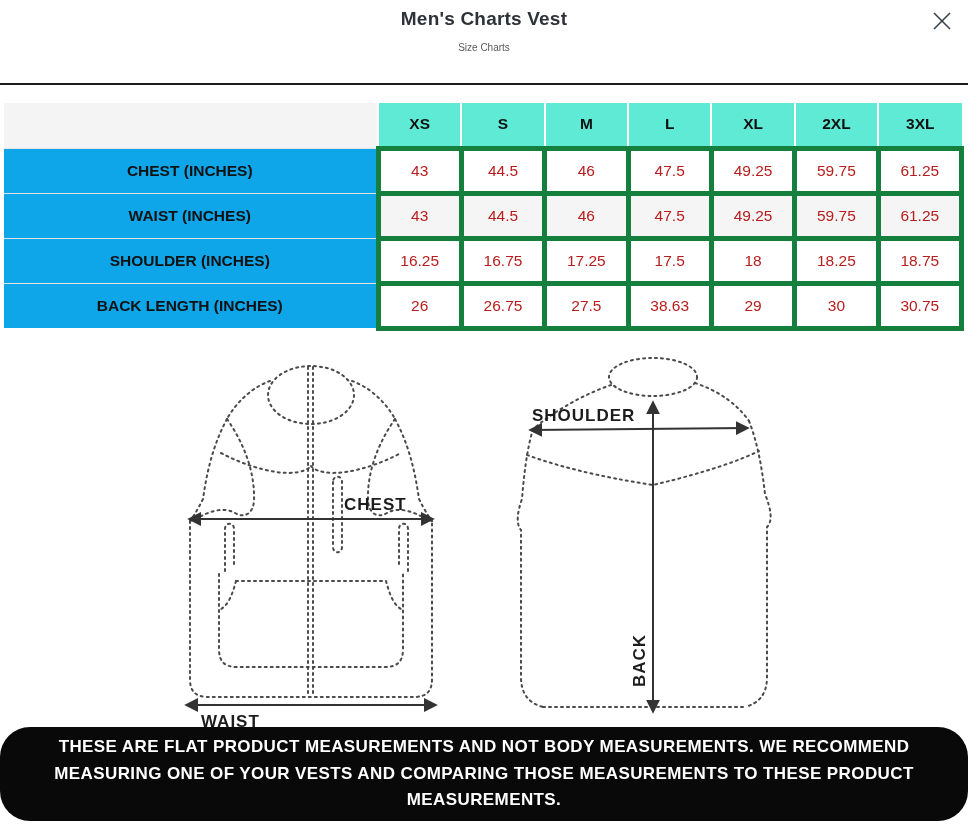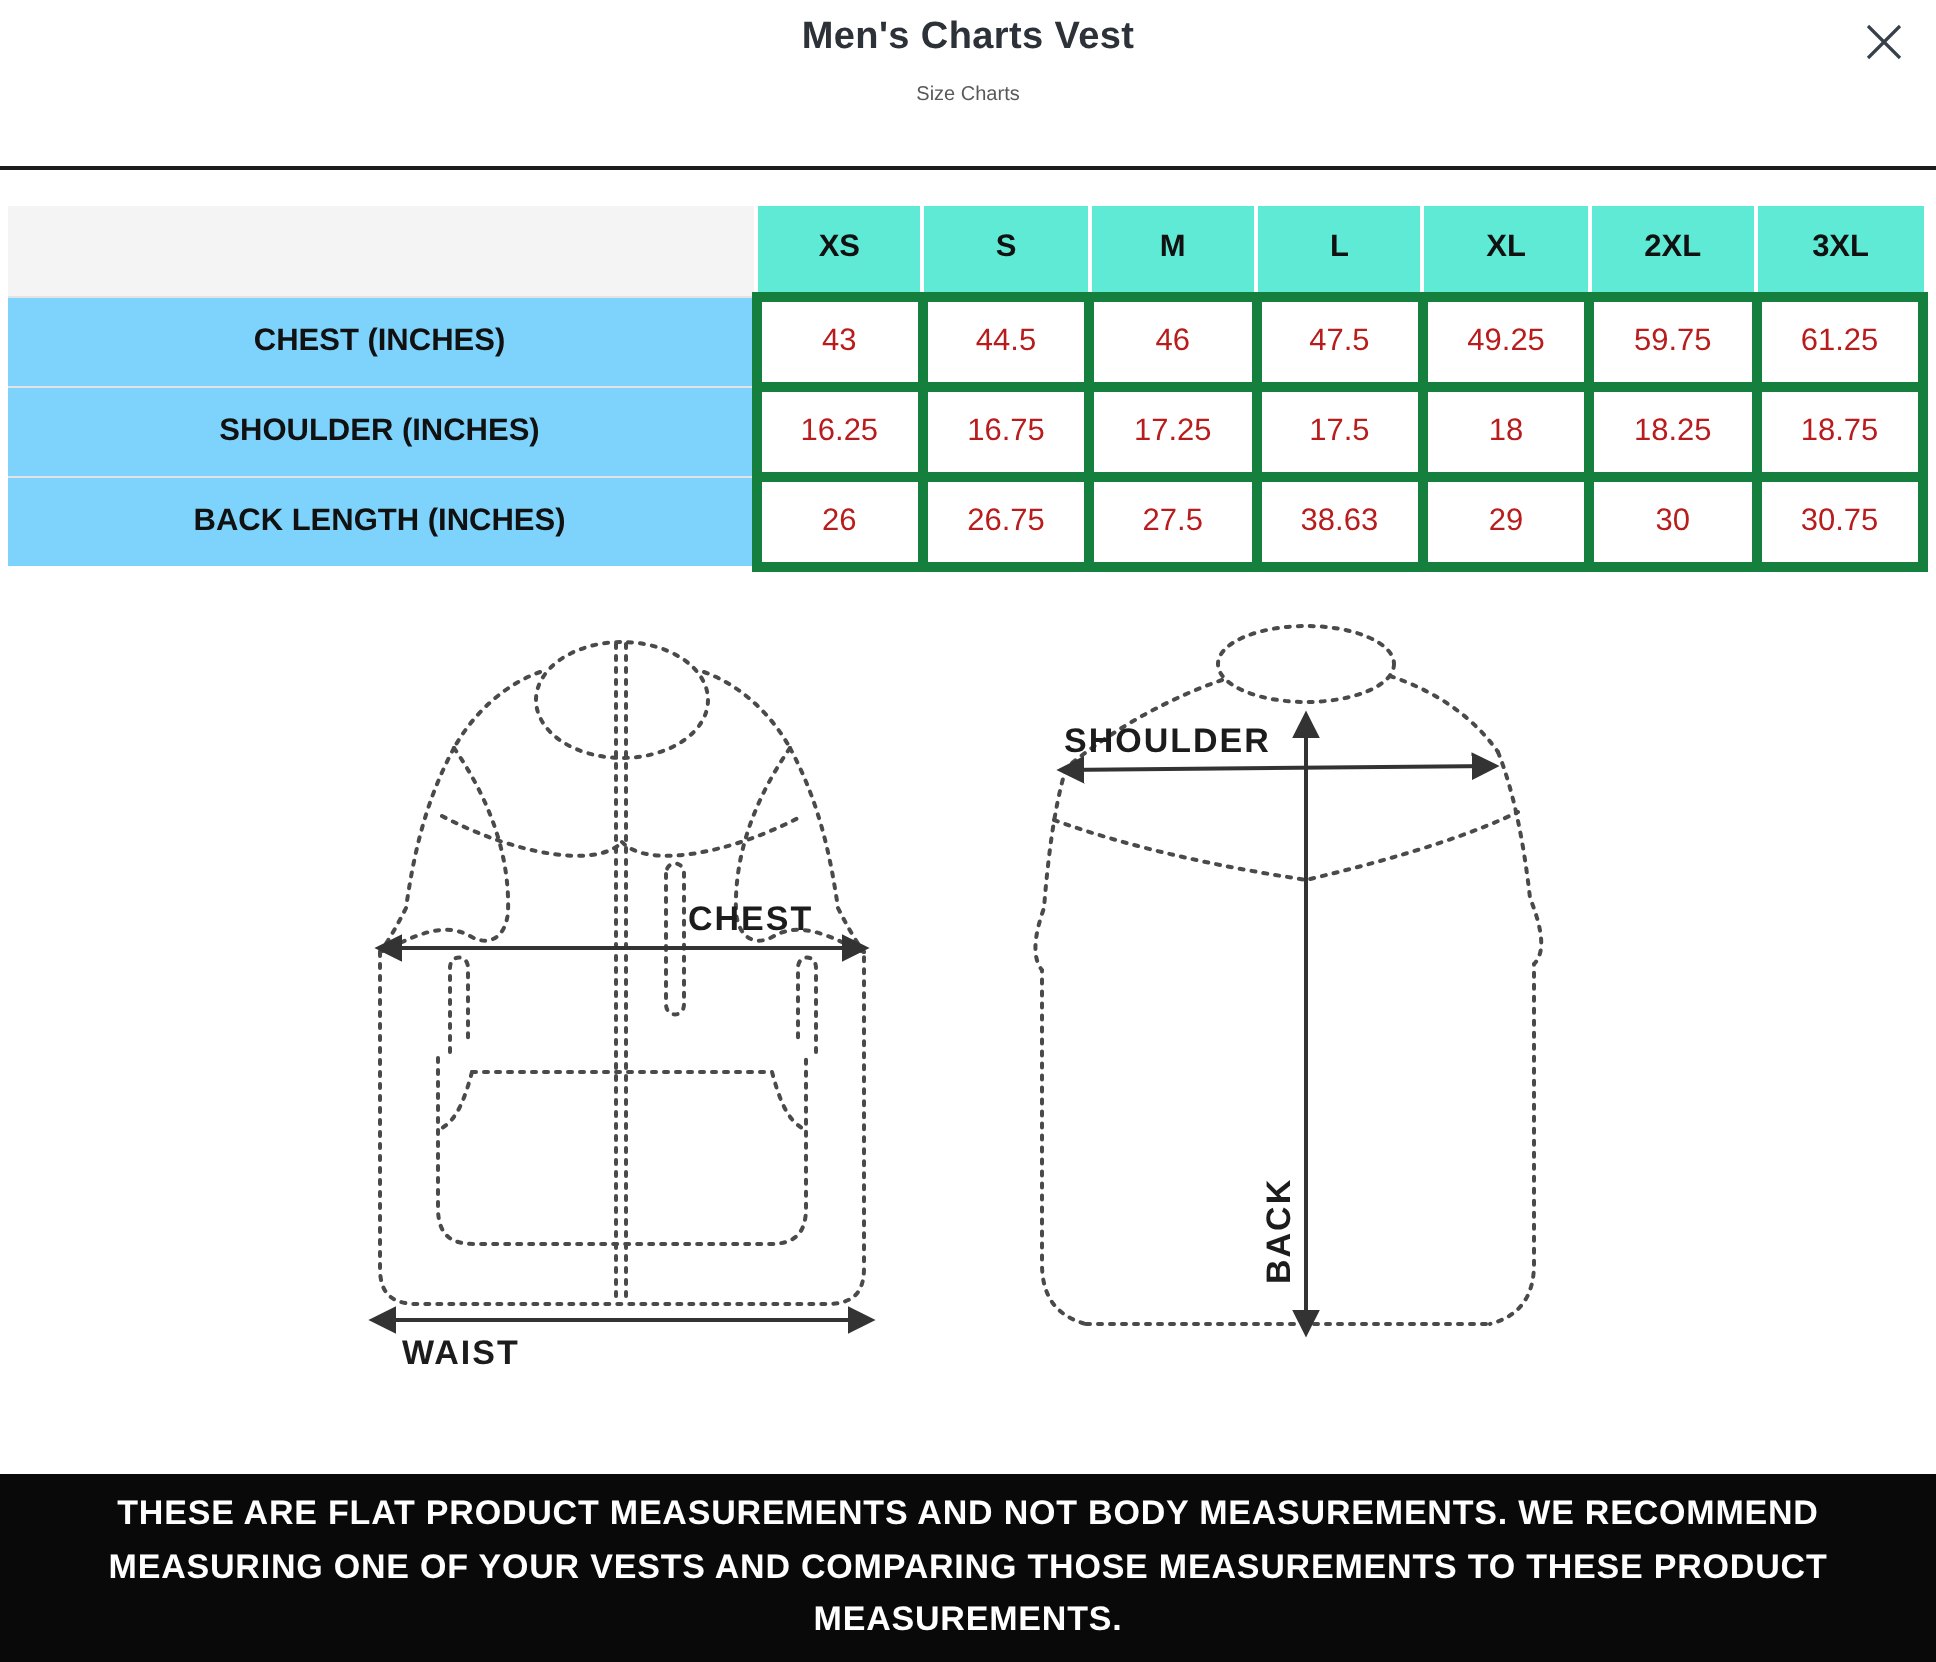--- a/index.html
+++ b/index.html
@@ -61,21 +61,21 @@
   .col-label { width: 374px; }
   th.size-col {
     background: #5eead4;
     color: #111111;
     font-weight: bold;
     font-size: 16px;
     border-left: 2px solid #ffffff;
   }
   th.corner-cell { background: #f4f4f4; }
   td.row-label {
-    background: #7dd3fc;
+    background: #0ea5e9;
     font-weight: bold;
     color: #111111;
     border-top: 1px solid #e3e3e3;
   }
   td.value-cell {
     background: #ffffff;
     color: #b91c1c;
     border: 5px solid #15803d;
   }
   tr.striped td.value-cell { background: #f5f5f5; }
@@ -94,26 +94,27 @@
     font-family: "Liberation Sans", sans-serif;
     font-size: 17px;
     font-weight: bold;
     fill: #1c1c1c;
     letter-spacing: 1px;
   }
 
   
   .footer-note {
     position: absolute;
-    left: 0; right: 0; bottom: 0;
+    left: 0; right: 0; bottom: 10px;
     height: 94px;
     background: #090909;
     display: flex;
     align-items: center;
     justify-content: center;
+    border-radius: 30px;
   }
   .footer-note-text {
     max-width: 905px;
     text-align: center;
     color: #ffffff;
     font-size: 17px;
     font-weight: bold;
     line-height: 1.55;
     letter-spacing: 0.4px;
   }
@@ -160,20 +161,30 @@
       <tr>
         <td class="row-label">CHEST (INCHES)</td>
         <td class="value-cell">43</td>
         <td class="value-cell">44.5</td>
         <td class="value-cell">46</td>
         <td class="value-cell">47.5</td>
         <td class="value-cell">49.25</td>
         <td class="value-cell">59.75</td>
         <td class="value-cell">61.25</td>
       </tr>
+      <tr class="striped">
+        <td class="row-label">WAIST (INCHES)</td>
+        <td class="value-cell">43</td>
+        <td class="value-cell">44.5</td>
+        <td class="value-cell">46</td>
+        <td class="value-cell">47.5</td>
+        <td class="value-cell">49.25</td>
+        <td class="value-cell">59.75</td>
+        <td class="value-cell">61.25</td>
+      </tr>
       <tr>
         <td class="row-label">SHOULDER (INCHES)</td>
         <td class="value-cell">16.25</td>
         <td class="value-cell">16.75</td>
         <td class="value-cell">17.25</td>
         <td class="value-cell">17.5</td>
         <td class="value-cell">18</td>
         <td class="value-cell">18.25</td>
         <td class="value-cell">18.75</td>
       </tr>

